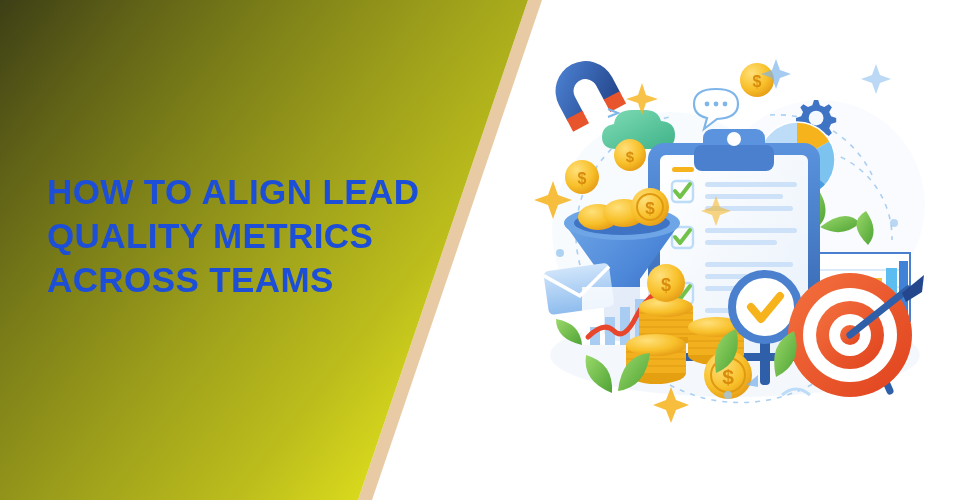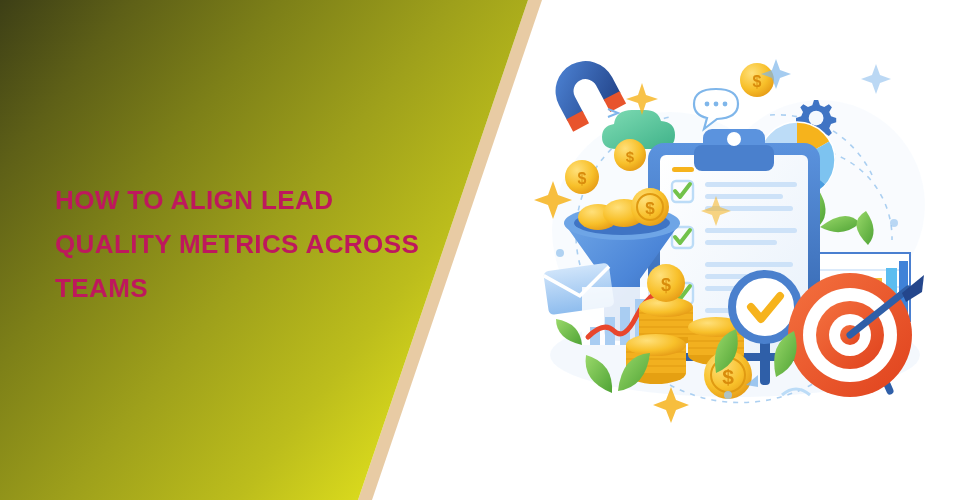--- a/index.html
+++ b/index.html
@@ -47,27 +47,27 @@
     z-index: 1;
   }
 
   
   .headline {
     position: absolute;
     left: 43px;
     top: 166px;
     width: 400px;
     z-index: 5;
-    color: #be185d;
-    font-size: 26px;
+    color: #1d4ed8;
+    font-size: 35px;
     font-weight: bold;
     line-height: 44px;
     letter-spacing: 0.4px;
     text-transform: uppercase;
-    margin: 12px;
+    margin: 4px;
   }
 
   
   .illustration {
     position: absolute;
     left: 520px;
     top: 55px;
     width: 430px;
     height: 400px;
     z-index: 4;

